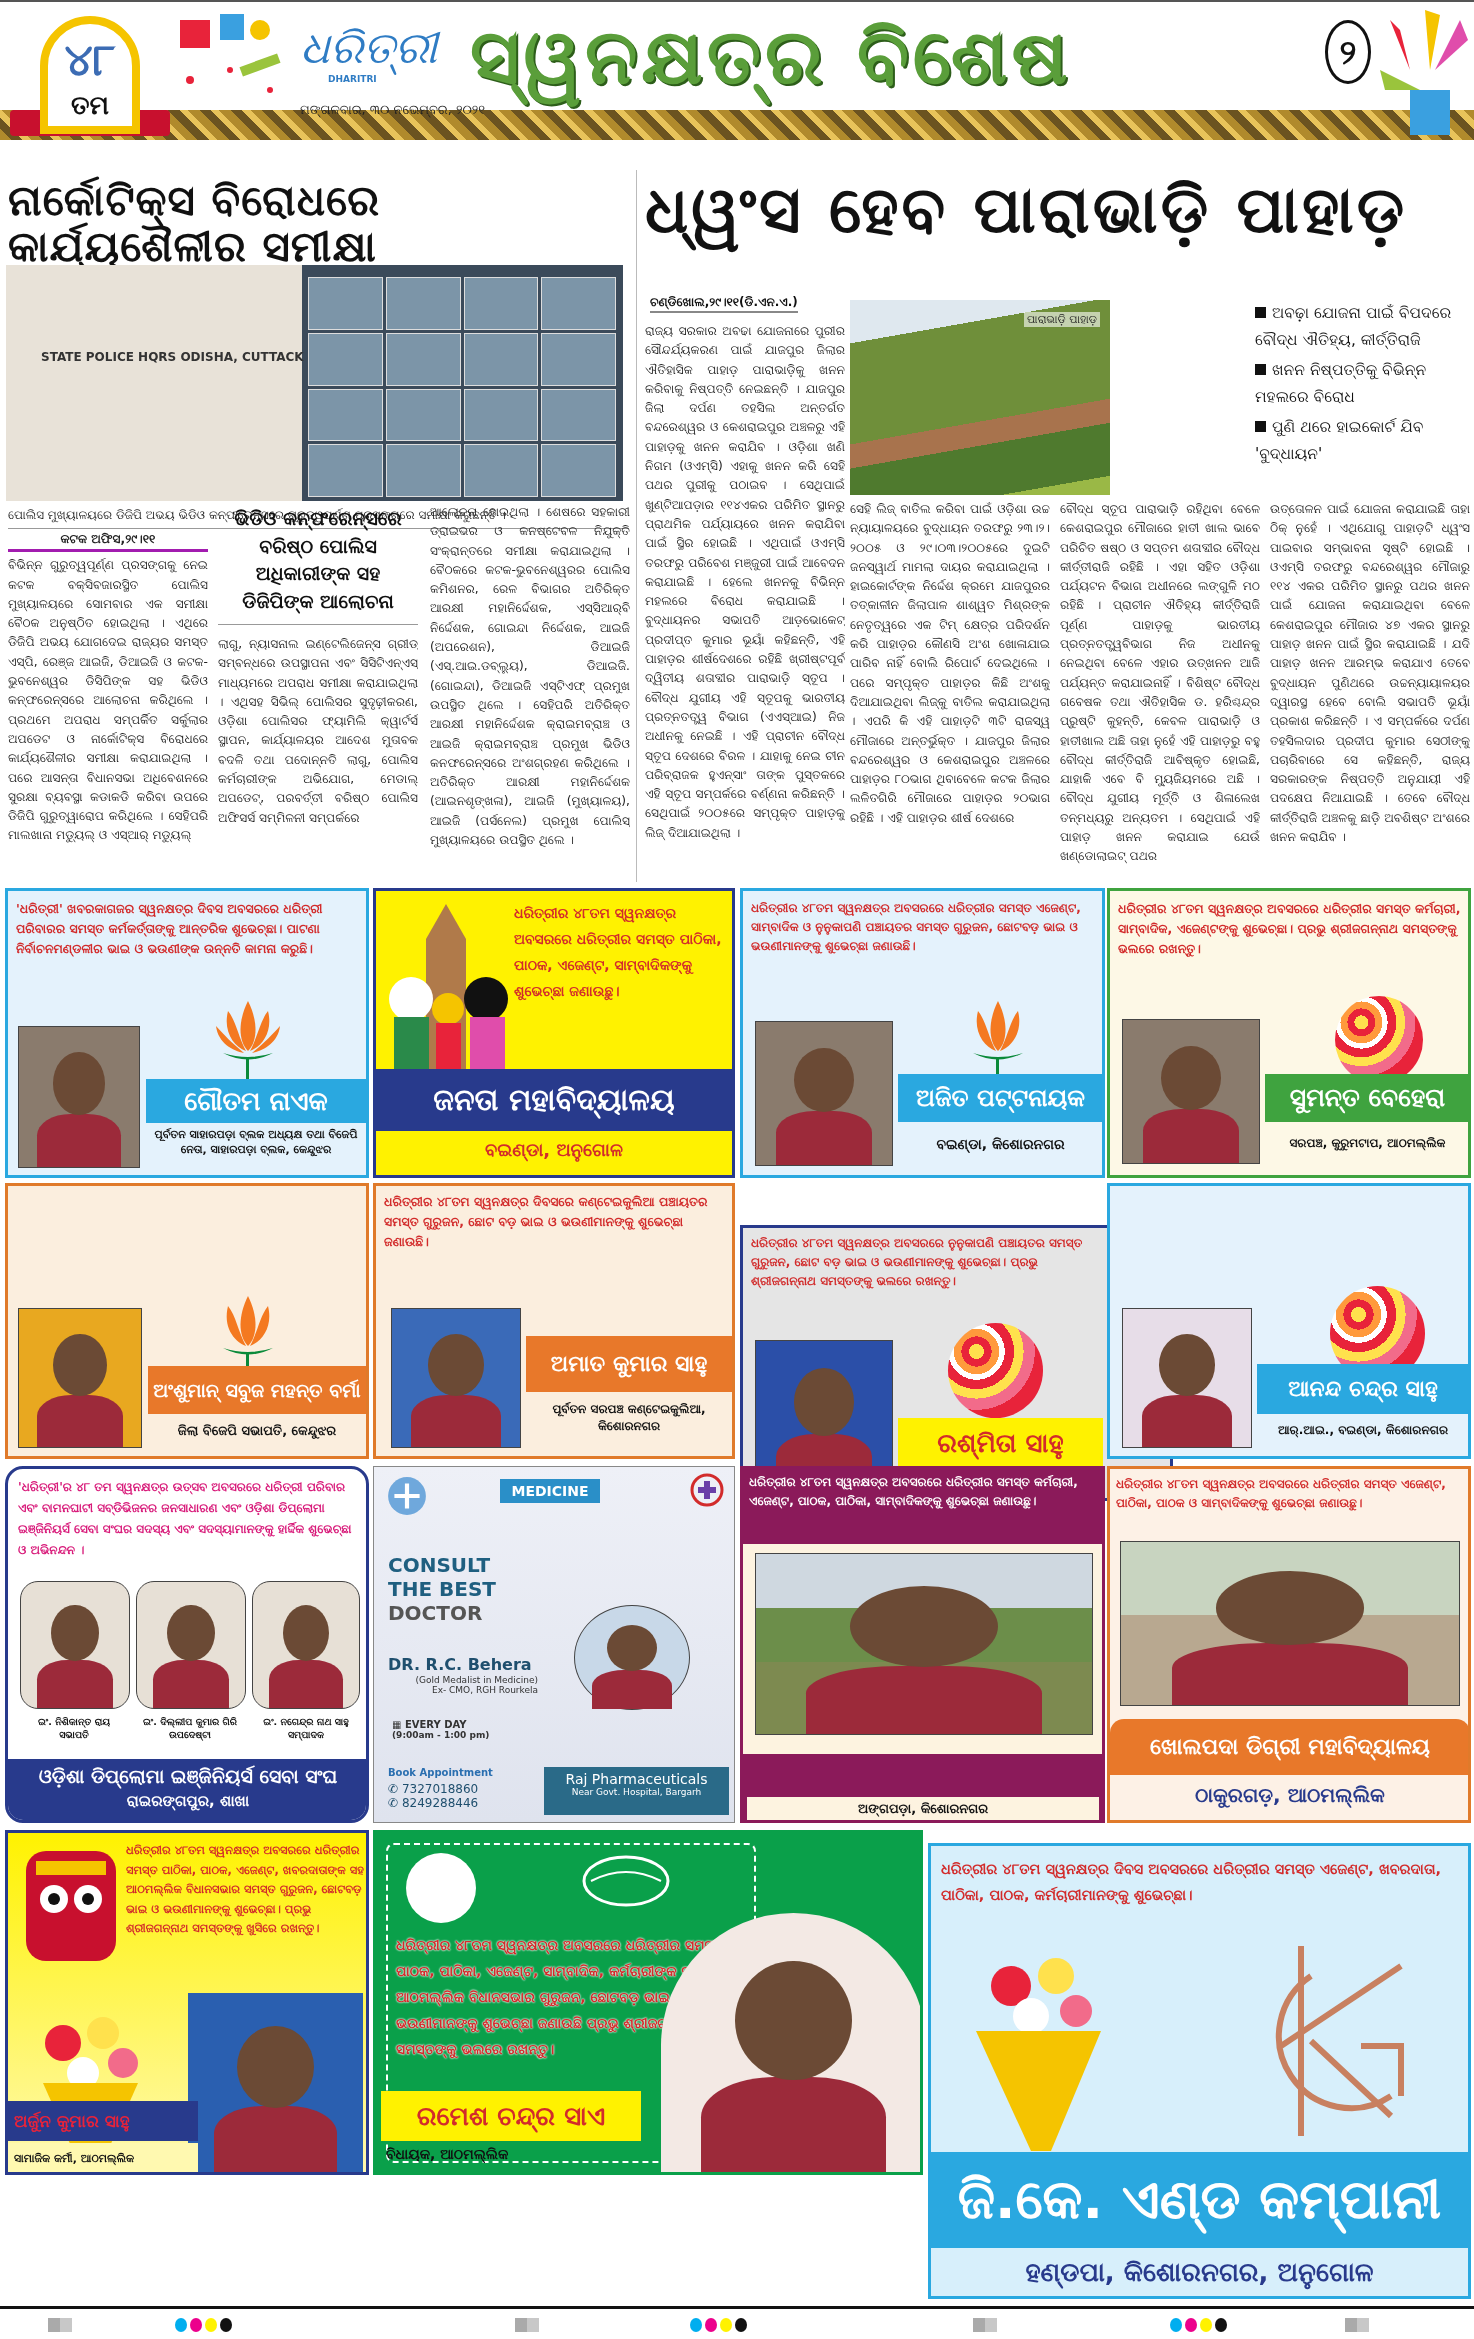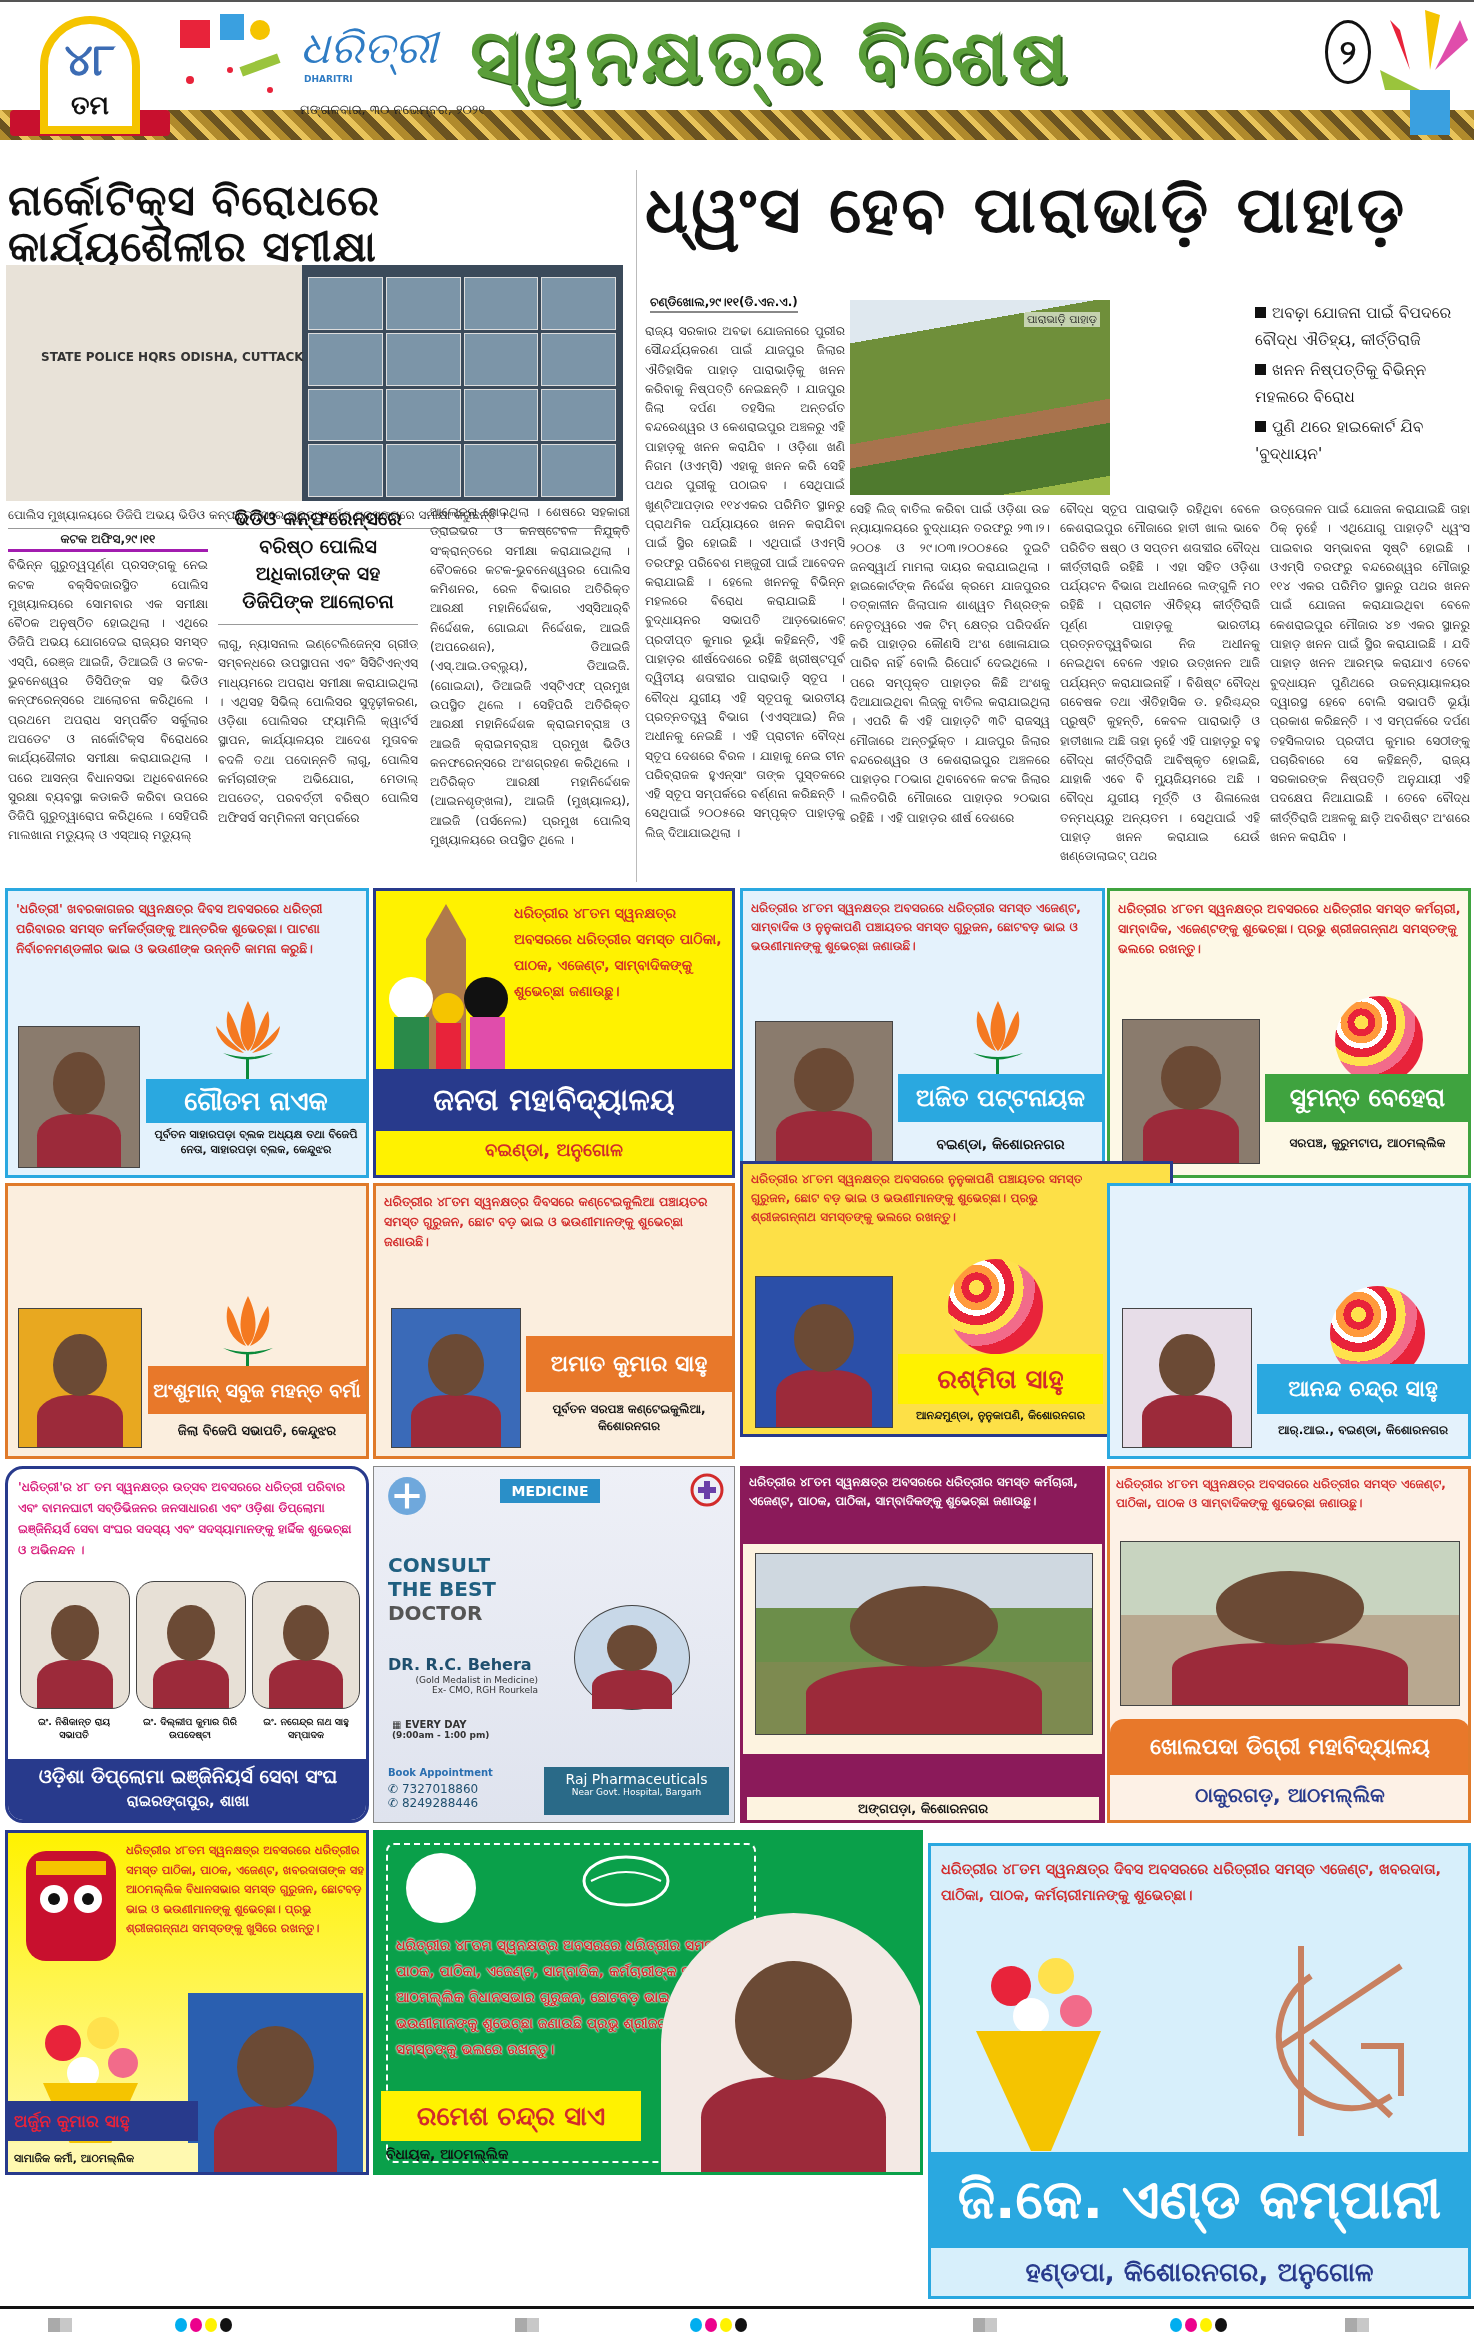--- a/index.html
+++ b/index.html
@@ -9,21 +9,21 @@
 
 #masthead{left:0;top:0;width:1474px;height:140px;border-top:2px solid #555;background:#fff}
 #badge{left:10px;top:6px;width:160px;height:130px}
 #badge .ring{position:absolute;left:30px;top:8px;width:100px;height:118px;border-radius:50px 50px 0 0;border:8px solid #f5c400;background:#fff}
 #badge .num{position:absolute;left:0;width:160px;top:26px;text-align:center;font-size:44px;font-weight:bold;color:#3c6cb4}
 #badge .sub{position:absolute;left:0;width:160px;top:82px;text-align:center;font-size:26px;font-weight:bold;color:#111}
 #badge .ribbon{position:absolute;left:0;top:102px;width:160px;height:26px;background:#c8102e;border-radius:4px}
 #confetti{left:170px;top:8px;width:120px;height:100px}
 #logo{left:300px;top:20px;width:110px;height:80px}
 #logo .word{font-size:44px;color:#2f7cc4;font-family:"DejaVu Serif",serif;font-style:italic}
-#logo .eng{font-size:9px;color:#2f7cc4;font-weight:bold;margin-left:4px}
+#logo .eng{font-size:9px;color:#2f7cc4;font-weight:bold;margin-left:28px}
 #dateline{left:300px;top:100px;font-size:13px;color:#222}
 #title{left:470px;top:10px;width:760px;height:110px;font-size:76px;font-weight:bold;color:#5a9e3a;letter-spacing:4px;text-shadow:2px 2px 0 #2d5e1a}
 #pageno{left:1325px;top:18px;width:46px;height:64px;border:3px solid #111;border-radius:50%;font-size:34px;font-weight:bold;text-align:center;line-height:58px}
 #burst{left:1380px;top:8px;width:90px;height:125px}
 #band{left:0;top:108px;width:1474px;height:30px;background:repeating-linear-gradient(45deg,#b08a2c 0 8px,#6b5320 8px 16px,#e8c35a 16px 22px)}
 
 .hl{font-weight:bold;color:#111;line-height:1.1}
 #hl1{left:8px;top:178px;width:620px;font-size:42px;letter-spacing:1px}
 #hl2{left:645px;top:175px;width:825px;font-size:64px;letter-spacing:3px}
 .photo{background:#888;overflow:hidden}
@@ -59,21 +59,21 @@
 .ad .sub{position:absolute;text-align:center;font-weight:bold;line-height:1.4}
 .lotus{position:absolute;width:80px;height:100px}
 .bouquet{position:absolute;border-radius:50%;background:radial-gradient(circle at 30% 30%,#ffe14d 0 8%,#e8233a 8% 16%,#ff9a3c 16% 24%,#fff 24% 30%,#e8233a 30% 40%,#ffe14d 40% 50%,#f26b8a 50% 62%,#e8233a 62% 100%)}
 
 #ad1{left:5px;top:888px;width:364px;height:290px;background:#e4f2fc;border-color:#2aa8e0}
 #ad2{left:373px;top:888px;width:362px;height:290px;background:#fff200;border-color:#283a8c}
 #ad3{left:740px;top:888px;width:365px;height:290px;background:#e4f2fc;border-color:#2aa8e0}
 #ad4{left:1107px;top:888px;width:364px;height:290px;background:#fdf8e6;border-color:#3fa33f}
 #ad5{left:5px;top:1183px;width:364px;height:276px;background:#fbeede;border-color:#e07a2a}
 #ad6{left:373px;top:1183px;width:362px;height:276px;background:#fbeede;border-color:#e07a2a}
-#ad7{left:740px;top:1161px;width:433px;height:276px;background:#fde047;border-color:#283a8c}
+#ad7{left:740px;top:1225px;width:433px;height:276px;background:#e5e5e5;border-color:#283a8c}
 #ad8{left:1107px;top:1183px;width:364px;height:276px;background:#e4f2fc;border-color:#2aa8e0}
 #ad9{left:5px;top:1466px;width:364px;height:357px;background:#fff;border-color:#283a8c;border-radius:18px}
 #ad10{left:373px;top:1466px;width:362px;height:357px;background:linear-gradient(180deg,#eef0f7,#dfe3ee);border-color:#888;border-width:1px}
 #ad11{left:740px;top:1466px;width:365px;height:357px;background:#8b1a5a;border-color:#8b1a5a}
 #ad12{left:1107px;top:1466px;width:364px;height:357px;background:#fdf1e6;border-color:#e07a2a}
 #ad13{left:5px;top:1830px;width:364px;height:345px;background:linear-gradient(180deg,#fff200,#fff9b0);border-color:#283a8c}
 #ad14{left:373px;top:1830px;width:550px;height:345px;background:#0aa04a;border-color:#0aa04a}
 #ad15{left:928px;top:1843px;width:543px;height:456px;background:#d7effb;border-color:#2aa8e0}
 .red{color:#d22b2b}
 .pink{color:#d81b7a}

